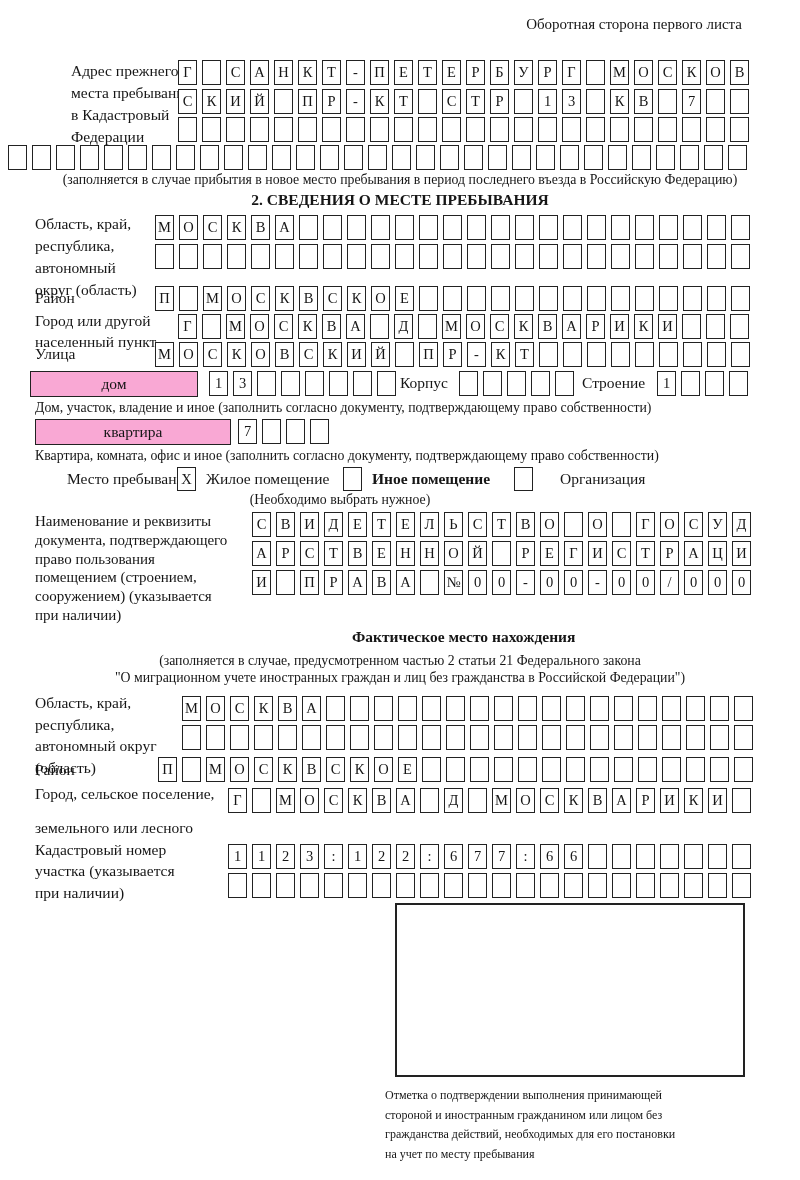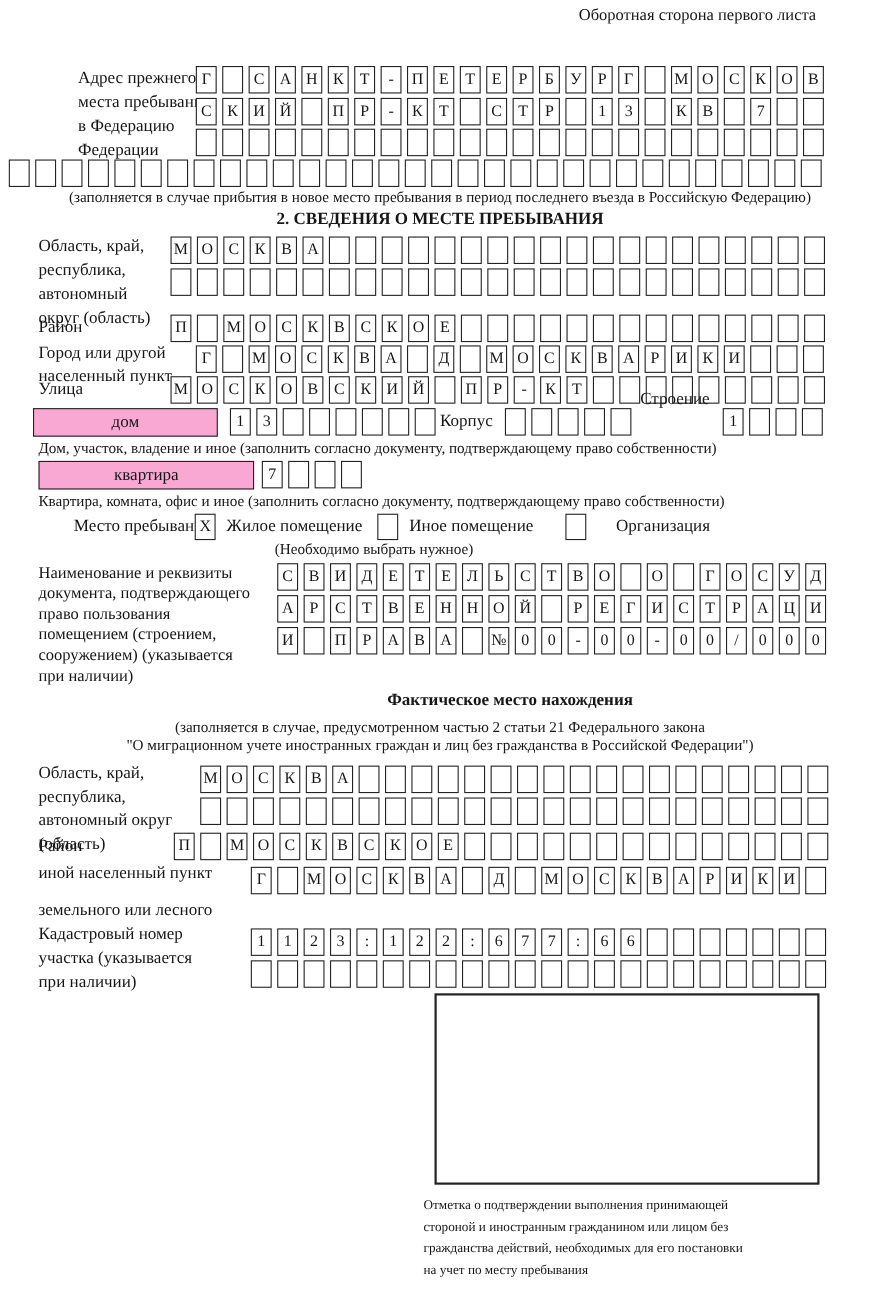--- a/index.html
+++ b/index.html
@@ -24,26 +24,26 @@
     display:flex;align-items:center;justify-content:center;font-size:15.5px;background:#f9a8d4;
   }
   .center{text-align:center;width:100%;left:0;}
   .stamp{box-sizing:border-box;border:2px solid #222;background:#fff;}
 </style>
 </head>
 <body>
 
 <div id="page">
 
-  <div class="abs cap" style="top:6px;right:58px;font-size:15px;">Оборотная сторона первого листа</div>
+  <div class="abs cap" style="top:16px;right:58px;font-size:15px;">Оборотная сторона первого листа</div>
 
   <div class="abs lbl" style="left:35px;top:60px;width:150px;margin-left:36px;">
     <div>Адрес прежнего</div>
     <div>места пребывания</div>
-    <div>в Федерацию</div>
+    <div>в Кадастровый</div>
     <div>Федерации</div>
   </div>
   <div class="abs boxrow" style="left:178px;top:60px;">
       <span class="cell">Г</span>
       <span class="cell"></span>
       <span class="cell">С</span>
       <span class="cell">А</span>
       <span class="cell">Н</span>
       <span class="cell">К</span>
       <span class="cell">Т</span>
@@ -316,21 +316,21 @@
       <span class="cell"></span>
     </div>
   <div class="abs lbl" style="left:400px;top:372px;">Корпус</div>
   <div class="abs boxrow" style="left:459px;top:371px;">
       <span class="cell"></span>
       <span class="cell"></span>
       <span class="cell"></span>
       <span class="cell"></span>
       <span class="cell"></span>
     </div>
-  <div class="abs lbl" style="left:582px;top:352px;">Строение</div>
+  <div class="abs lbl" style="left:582px;top:372px;">Строение</div>
   <div class="abs boxrow" style="left:657px;top:371px;">
       <span class="cell">1</span>
       <span class="cell"></span>
       <span class="cell"></span>
       <span class="cell"></span>
     </div>
   <div class="abs cap" style="left:35px;top:400px;">Дом, участок, владение и иное (заполнить согласно документу, подтверждающему право собственности)</div>
 
   <div class="abs widebox" style="left:35px;top:419px;width:196px;">квартира</div>
   <div class="abs boxrow" style="left:238px;top:419px;">
@@ -338,21 +338,21 @@
       <span class="cell"></span>
       <span class="cell"></span>
       <span class="cell"></span>
     </div>
   <div class="abs cap" style="left:35px;top:448px;">Квартира, комната, офис и иное (заполнить согласно документу, подтверждающему право собственности)</div>
 
   <div class="abs lbl" style="left:35px;top:468px;margin-left:32px;">Место пребывания:</div>
   <span class="abs cell checkbox" style="left:177px;top:467px;">X</span>
   <div class="abs lbl" style="left:206px;top:468px;">Жилое помещение</div>
   <span class="abs cell checkbox" style="left:343px;top:467px;"></span>
-  <div class="abs lbl" style="left:372px;top:468px;">Иное помещение</div>
+  <div class="abs lbl" style="left:372px;top:468px;font-weight:bold;">Иное помещение</div>
   <span class="abs cell checkbox" style="left:514px;top:467px;"></span>
   <div class="abs lbl" style="left:560px;top:468px;">Организация</div>
   <div class="abs cap" style="left:160px;top:492px;width:360px;text-align:center;">(Необходимо выбрать нужное)</div>
 
   <div class="abs lbl-tight" style="left:35px;top:512px;width:215px;">
     <div>Наименование и реквизиты</div>
     <div>документа, подтверждающего</div>
     <div>право пользования</div>
     <div>помещением (строением,</div>
     <div>сооружением) (указывается</div>
@@ -514,21 +514,21 @@
       <span class="cell"></span>
       <span class="cell"></span>
       <span class="cell"></span>
       <span class="cell"></span>
       <span class="cell"></span>
       <span class="cell"></span>
       <span class="cell"></span>
     </div>
 
   <div class="abs lbl" style="left:35px;top:783px;line-height:21px;width:200px;">
-    <div>иной населенный пункт</div>
+    <div>Город, сельское поселение,</div>
   </div>
   <div class="abs boxrow" style="left:228px;top:788px;">
       <span class="cell">Г</span>
       <span class="cell"></span>
       <span class="cell">М</span>
       <span class="cell">О</span>
       <span class="cell">С</span>
       <span class="cell">К</span>
       <span class="cell">В</span>
       <span class="cell">А</span>

